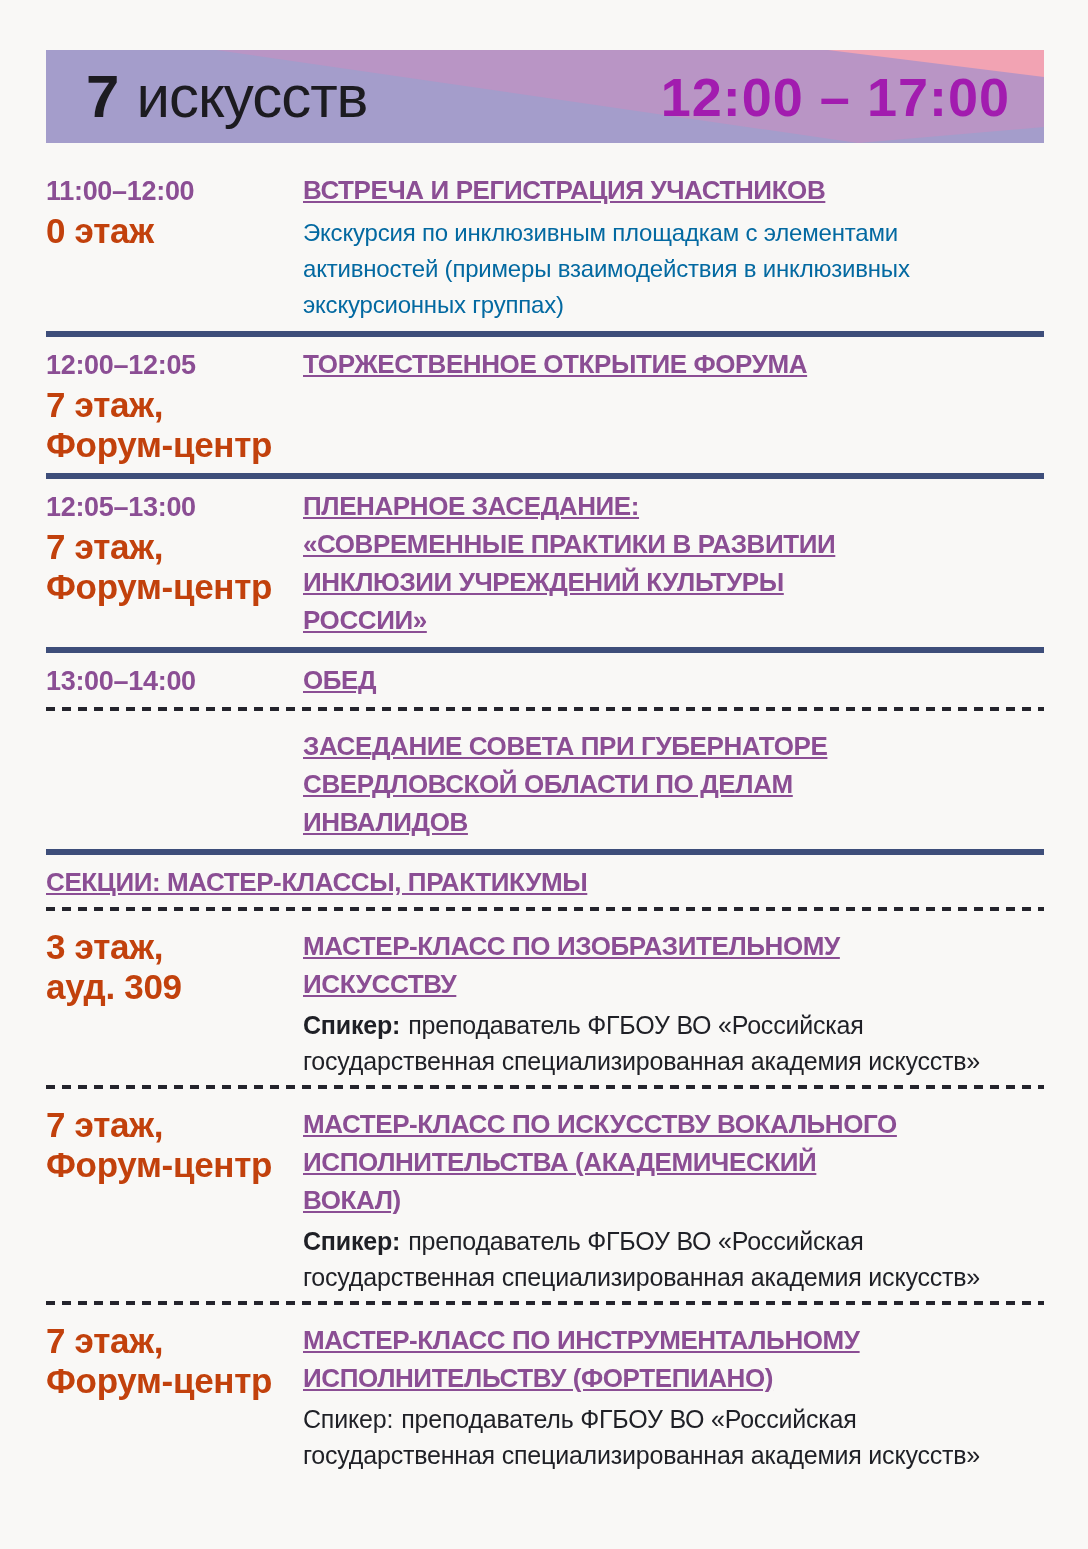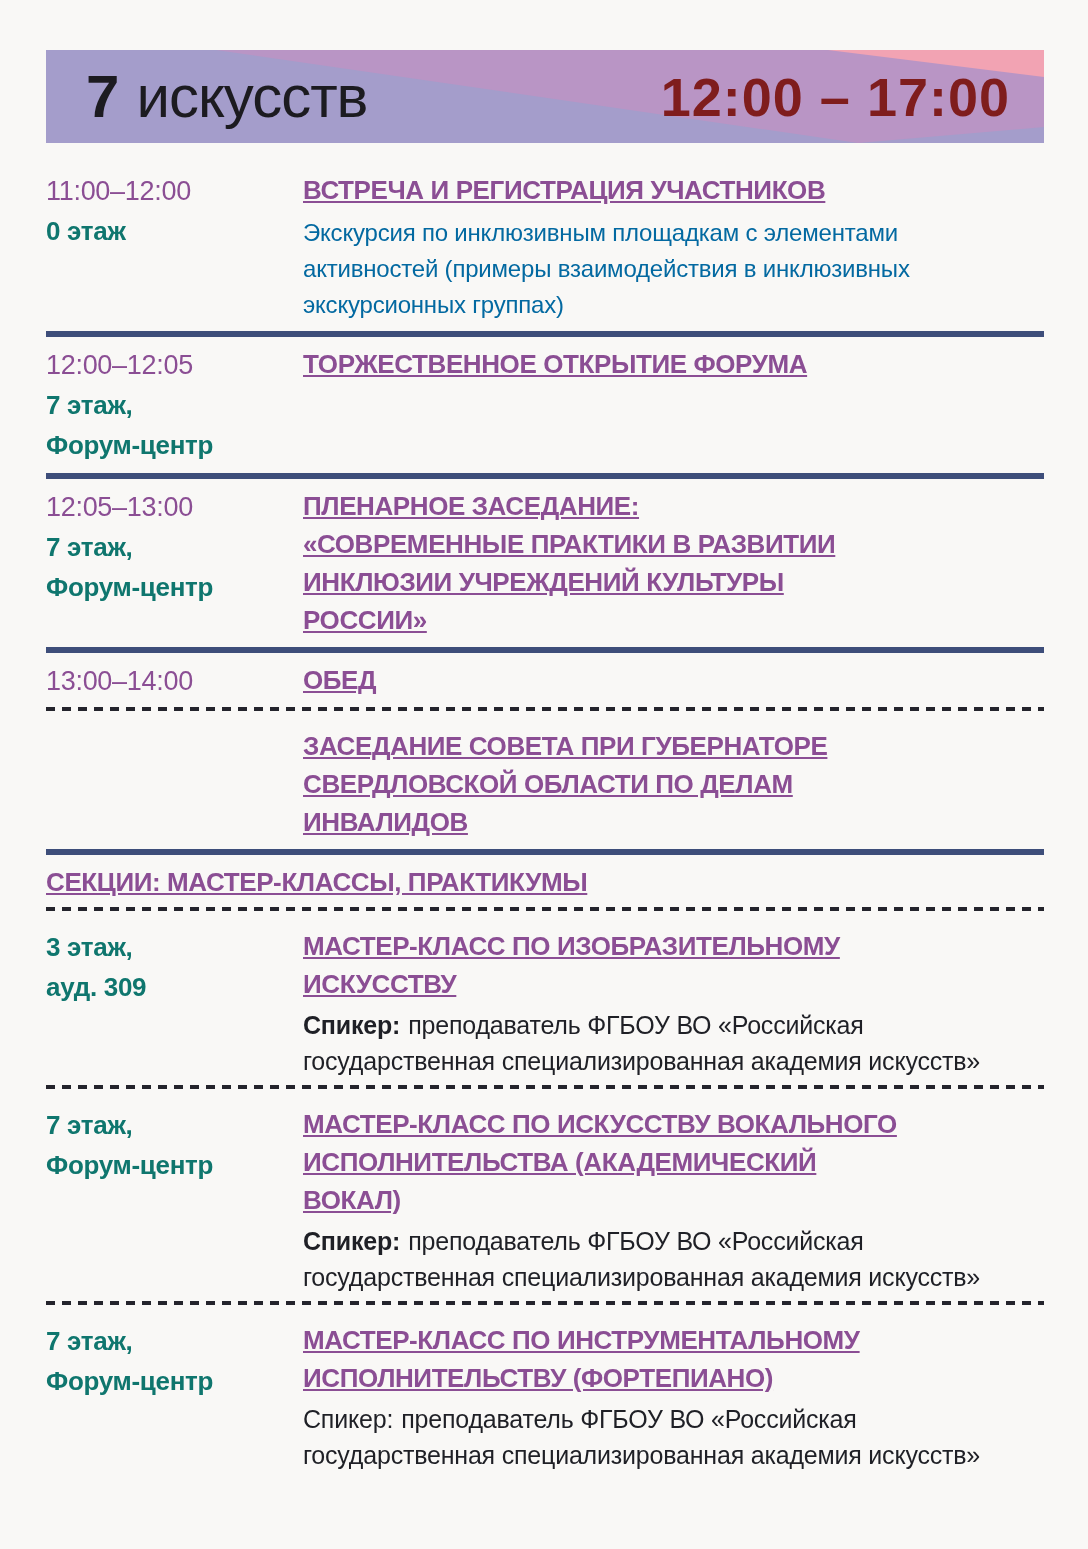--- a/index.html
+++ b/index.html
@@ -23,36 +23,36 @@
     display:flex;align-items:center;justify-content:space-between;
     padding:0 34px 0 40px;box-sizing:border-box;
   }
   .date{
     font-size:60px;color:#1c1b20;letter-spacing:-1px;
     display:flex;align-items:baseline;gap:18px;white-space:nowrap;
   }
   .date .num{font-weight:800;}
   .date .month{font-weight:400;}
   .band-time{
-    font-size:54px;font-weight:800;color:#7f1d1d;
+    font-size:54px;font-weight:800;color:#a21caf;
     letter-spacing:1px;white-space:nowrap;
   }
 
   
   .row{display:flex;align-items:flex-start;}
   .col-left{width:257px;flex:0 0 257px;box-sizing:border-box;padding-right:10px;}
   .col-right{flex:1;min-width:0;}
   .multiline{white-space:pre-line;}
 
   .time{
-    font-size:27px;font-weight:400;color:#8b4e94;
+    font-size:27px;font-weight:700;color:#8b4e94;
     line-height:40px;letter-spacing:-0.3px;white-space:nowrap;
   }
   .loc{
-    font-size:26px;font-weight:700;color:#0f766e;
+    font-size:35px;font-weight:700;color:#c2410c;
     line-height:40px;letter-spacing:-0.3px;
   }
   .title{
     margin:0;font-size:26px;font-weight:700;color:#8b4e94;
     line-height:38px;letter-spacing:-0.4px;text-decoration:underline;
   }
   .desc{
     margin:6px 0 0 0;font-size:24px;font-weight:400;color:#0369a1;
     line-height:36px;letter-spacing:-0.2px;
   }

